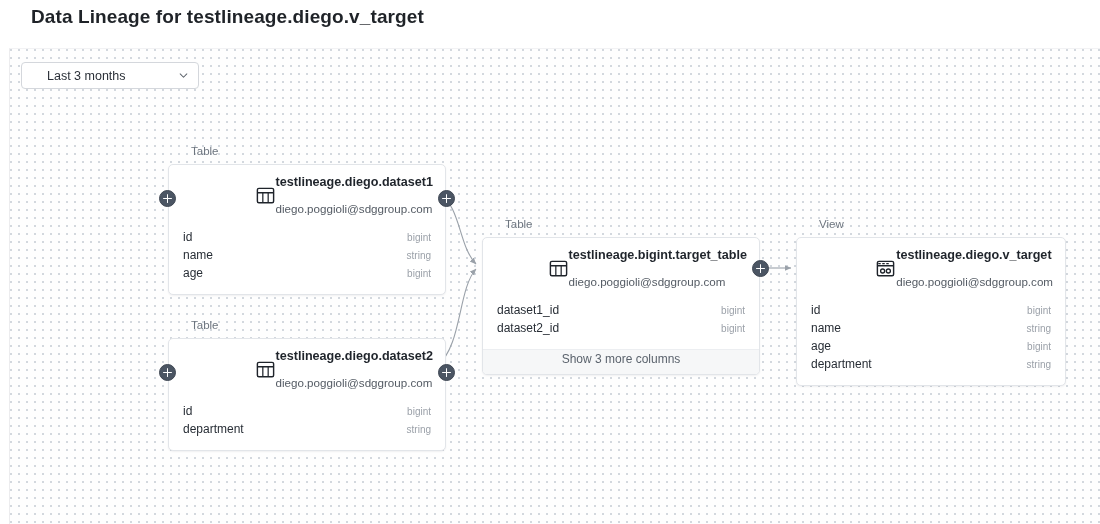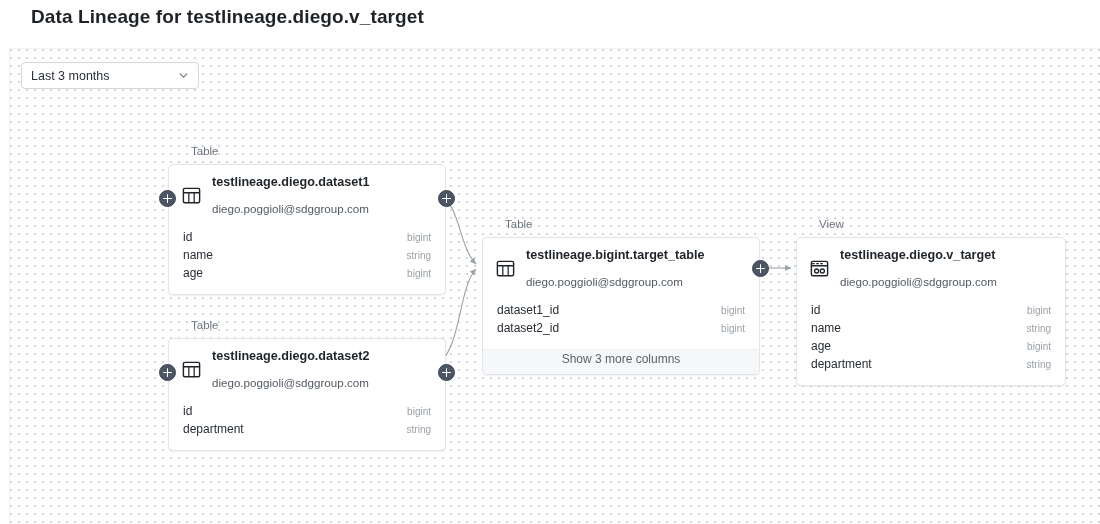--- a/index.html
+++ b/index.html
@@ -49,20 +49,21 @@
     display: flex;
     align-items: center;
     padding: 0 9px;
     cursor: pointer;
   }
   .range-select .rs-label {
     font-size: 12.5px;
     color: #2b3038;
     flex: 1;
     white-space: nowrap;
+    margin-left: 16px;
   }
   .chev { width: 11px; height: 11px; flex: none; display:block; }
 
   
   .edges { position: absolute; left: 0; top: 0; width: 1091px; height: 476px; pointer-events: none; }
 
   
   .node { position: absolute; }
   .node-kind {
     position: absolute;
@@ -76,21 +77,21 @@
     background: #ffffff;
     border: 1px solid #e2e5e9;
     border-radius: 5px;
     box-shadow: 0 1px 2px rgba(16,22,30,.06);
     overflow: hidden;
   }
   .card-head {
     display: flex;
     align-items: center;
     padding: 10px 12px 9px 12px;
-    gap: 10px;
+    justify-content: flex-end;
   }
   .ent-icon { width: 21px; height: 21px; flex: none; display: block; }
   .head-text { min-width: 0; }
   .ent-name {
     font-size: 12.6px;
     font-weight: 700;
     color: #1f242b;
     line-height: 15px;
     white-space: nowrap;
   }

